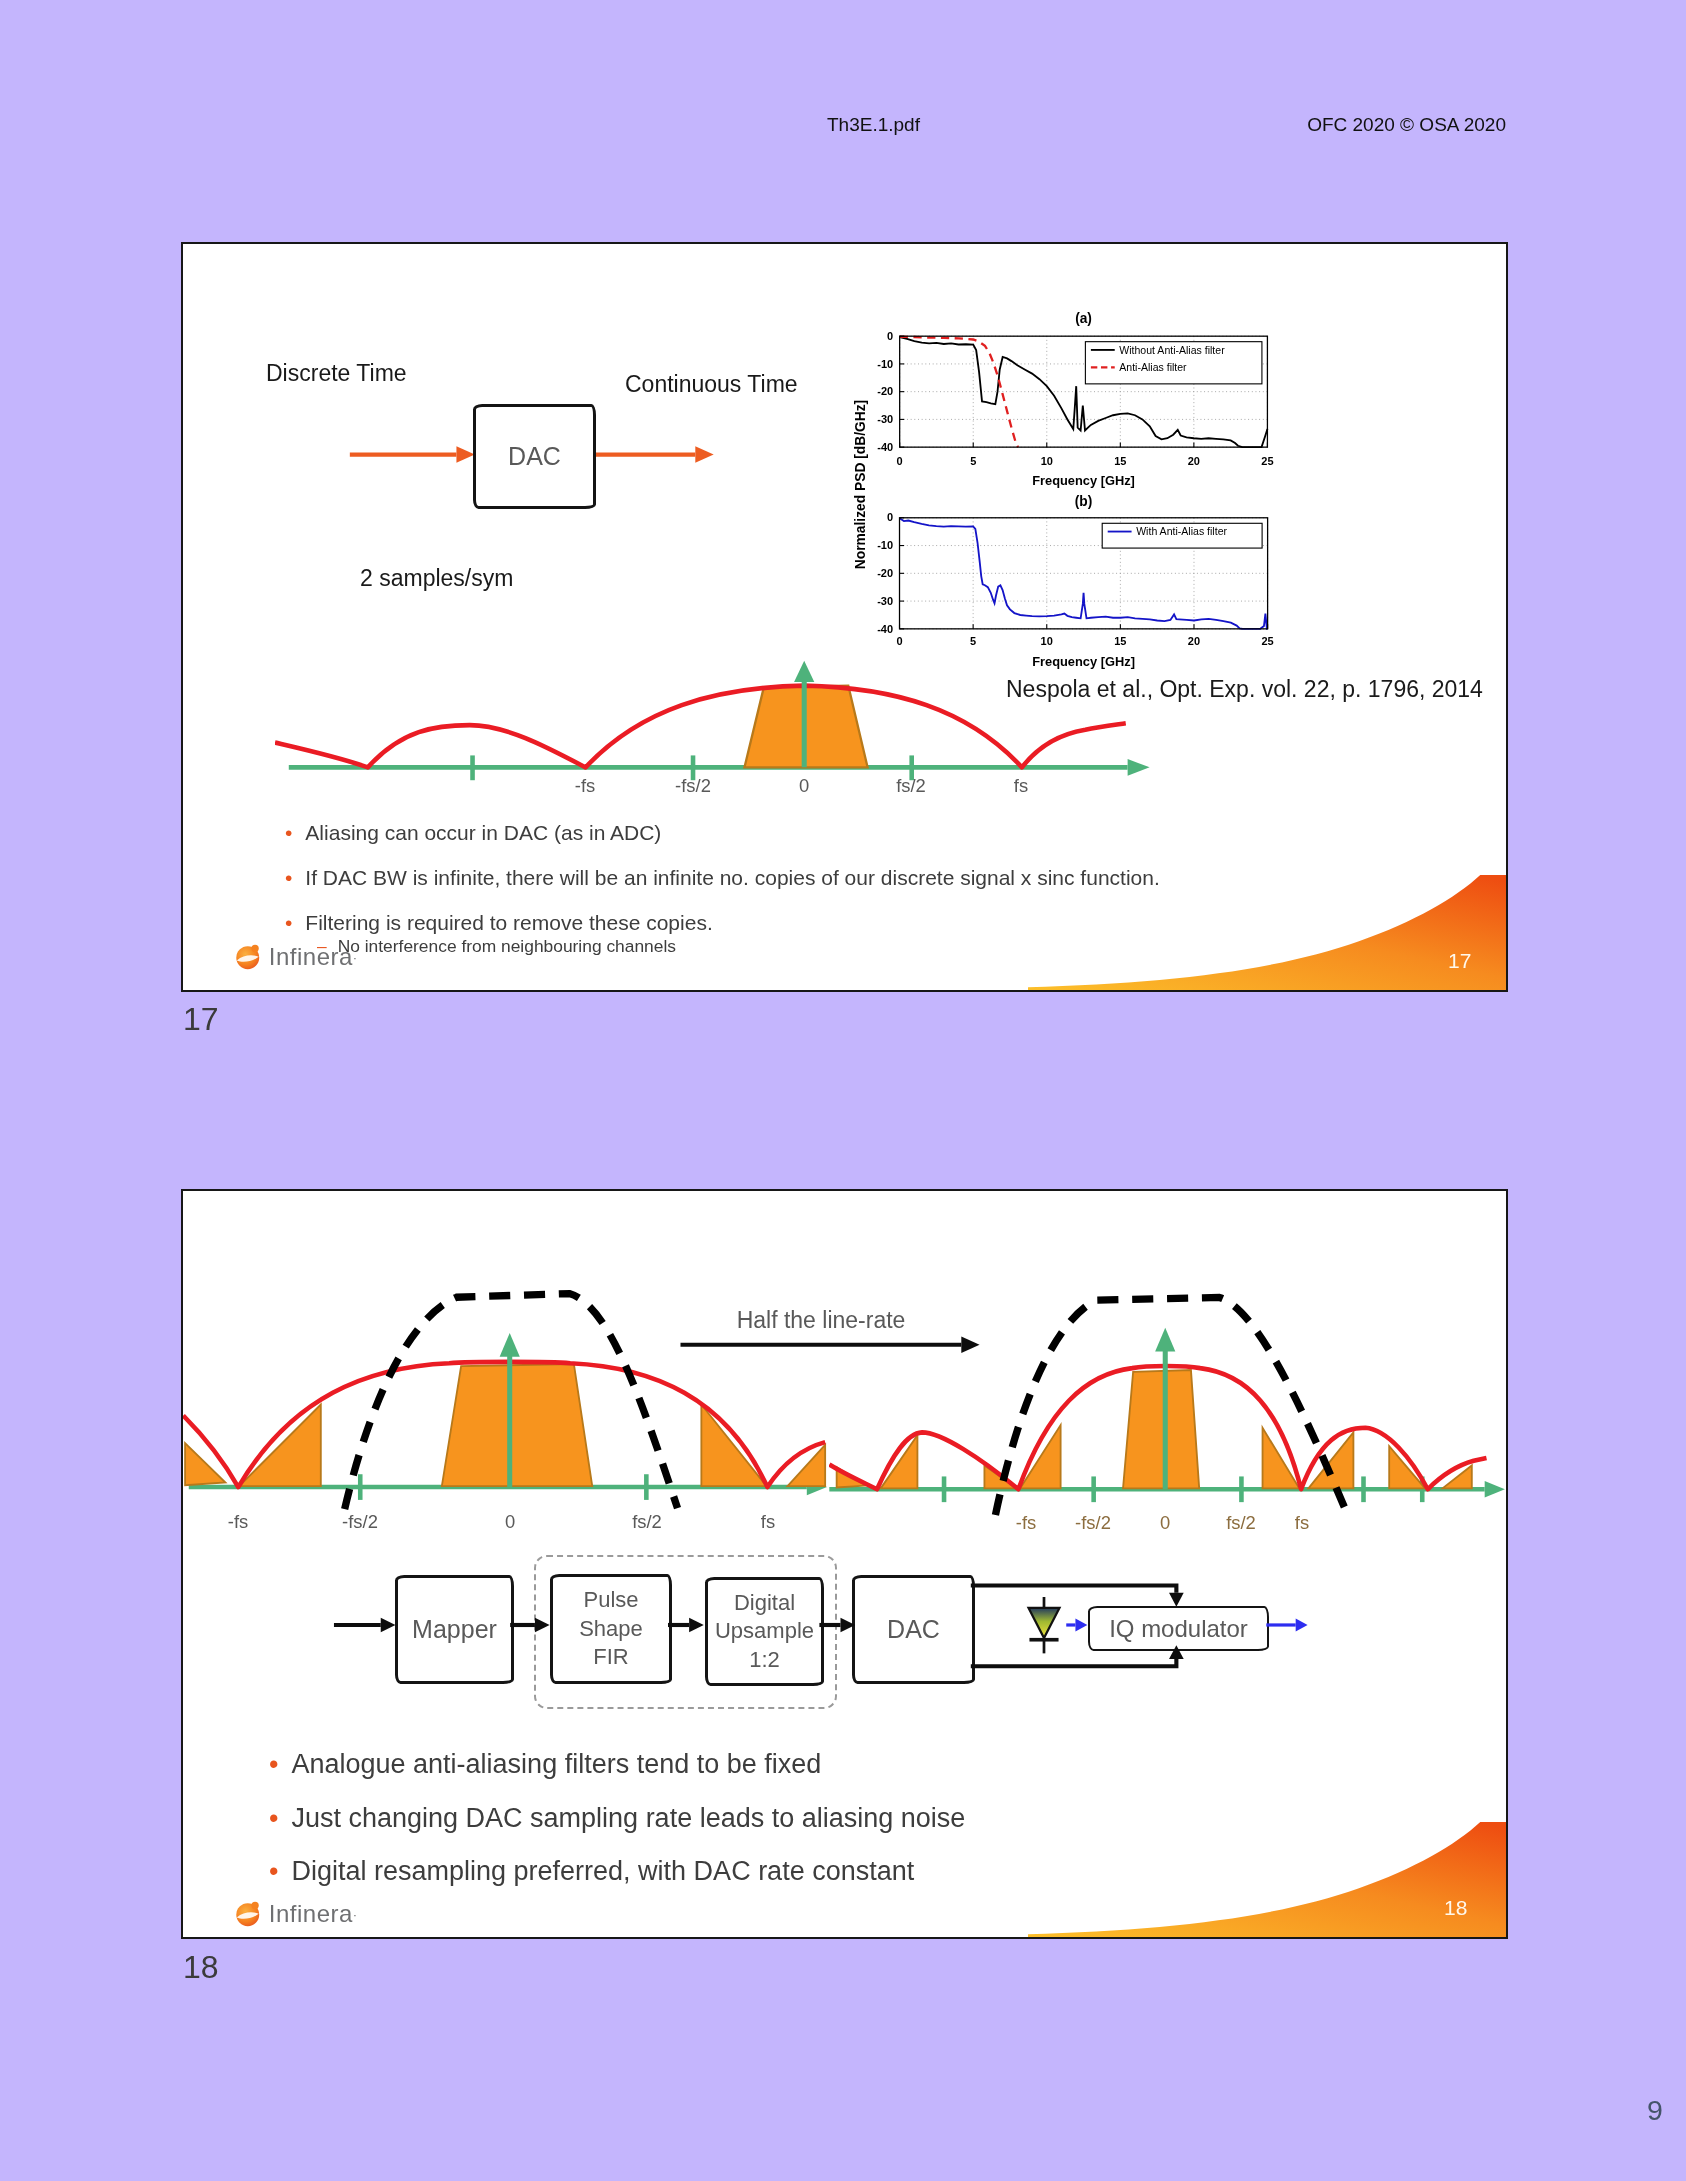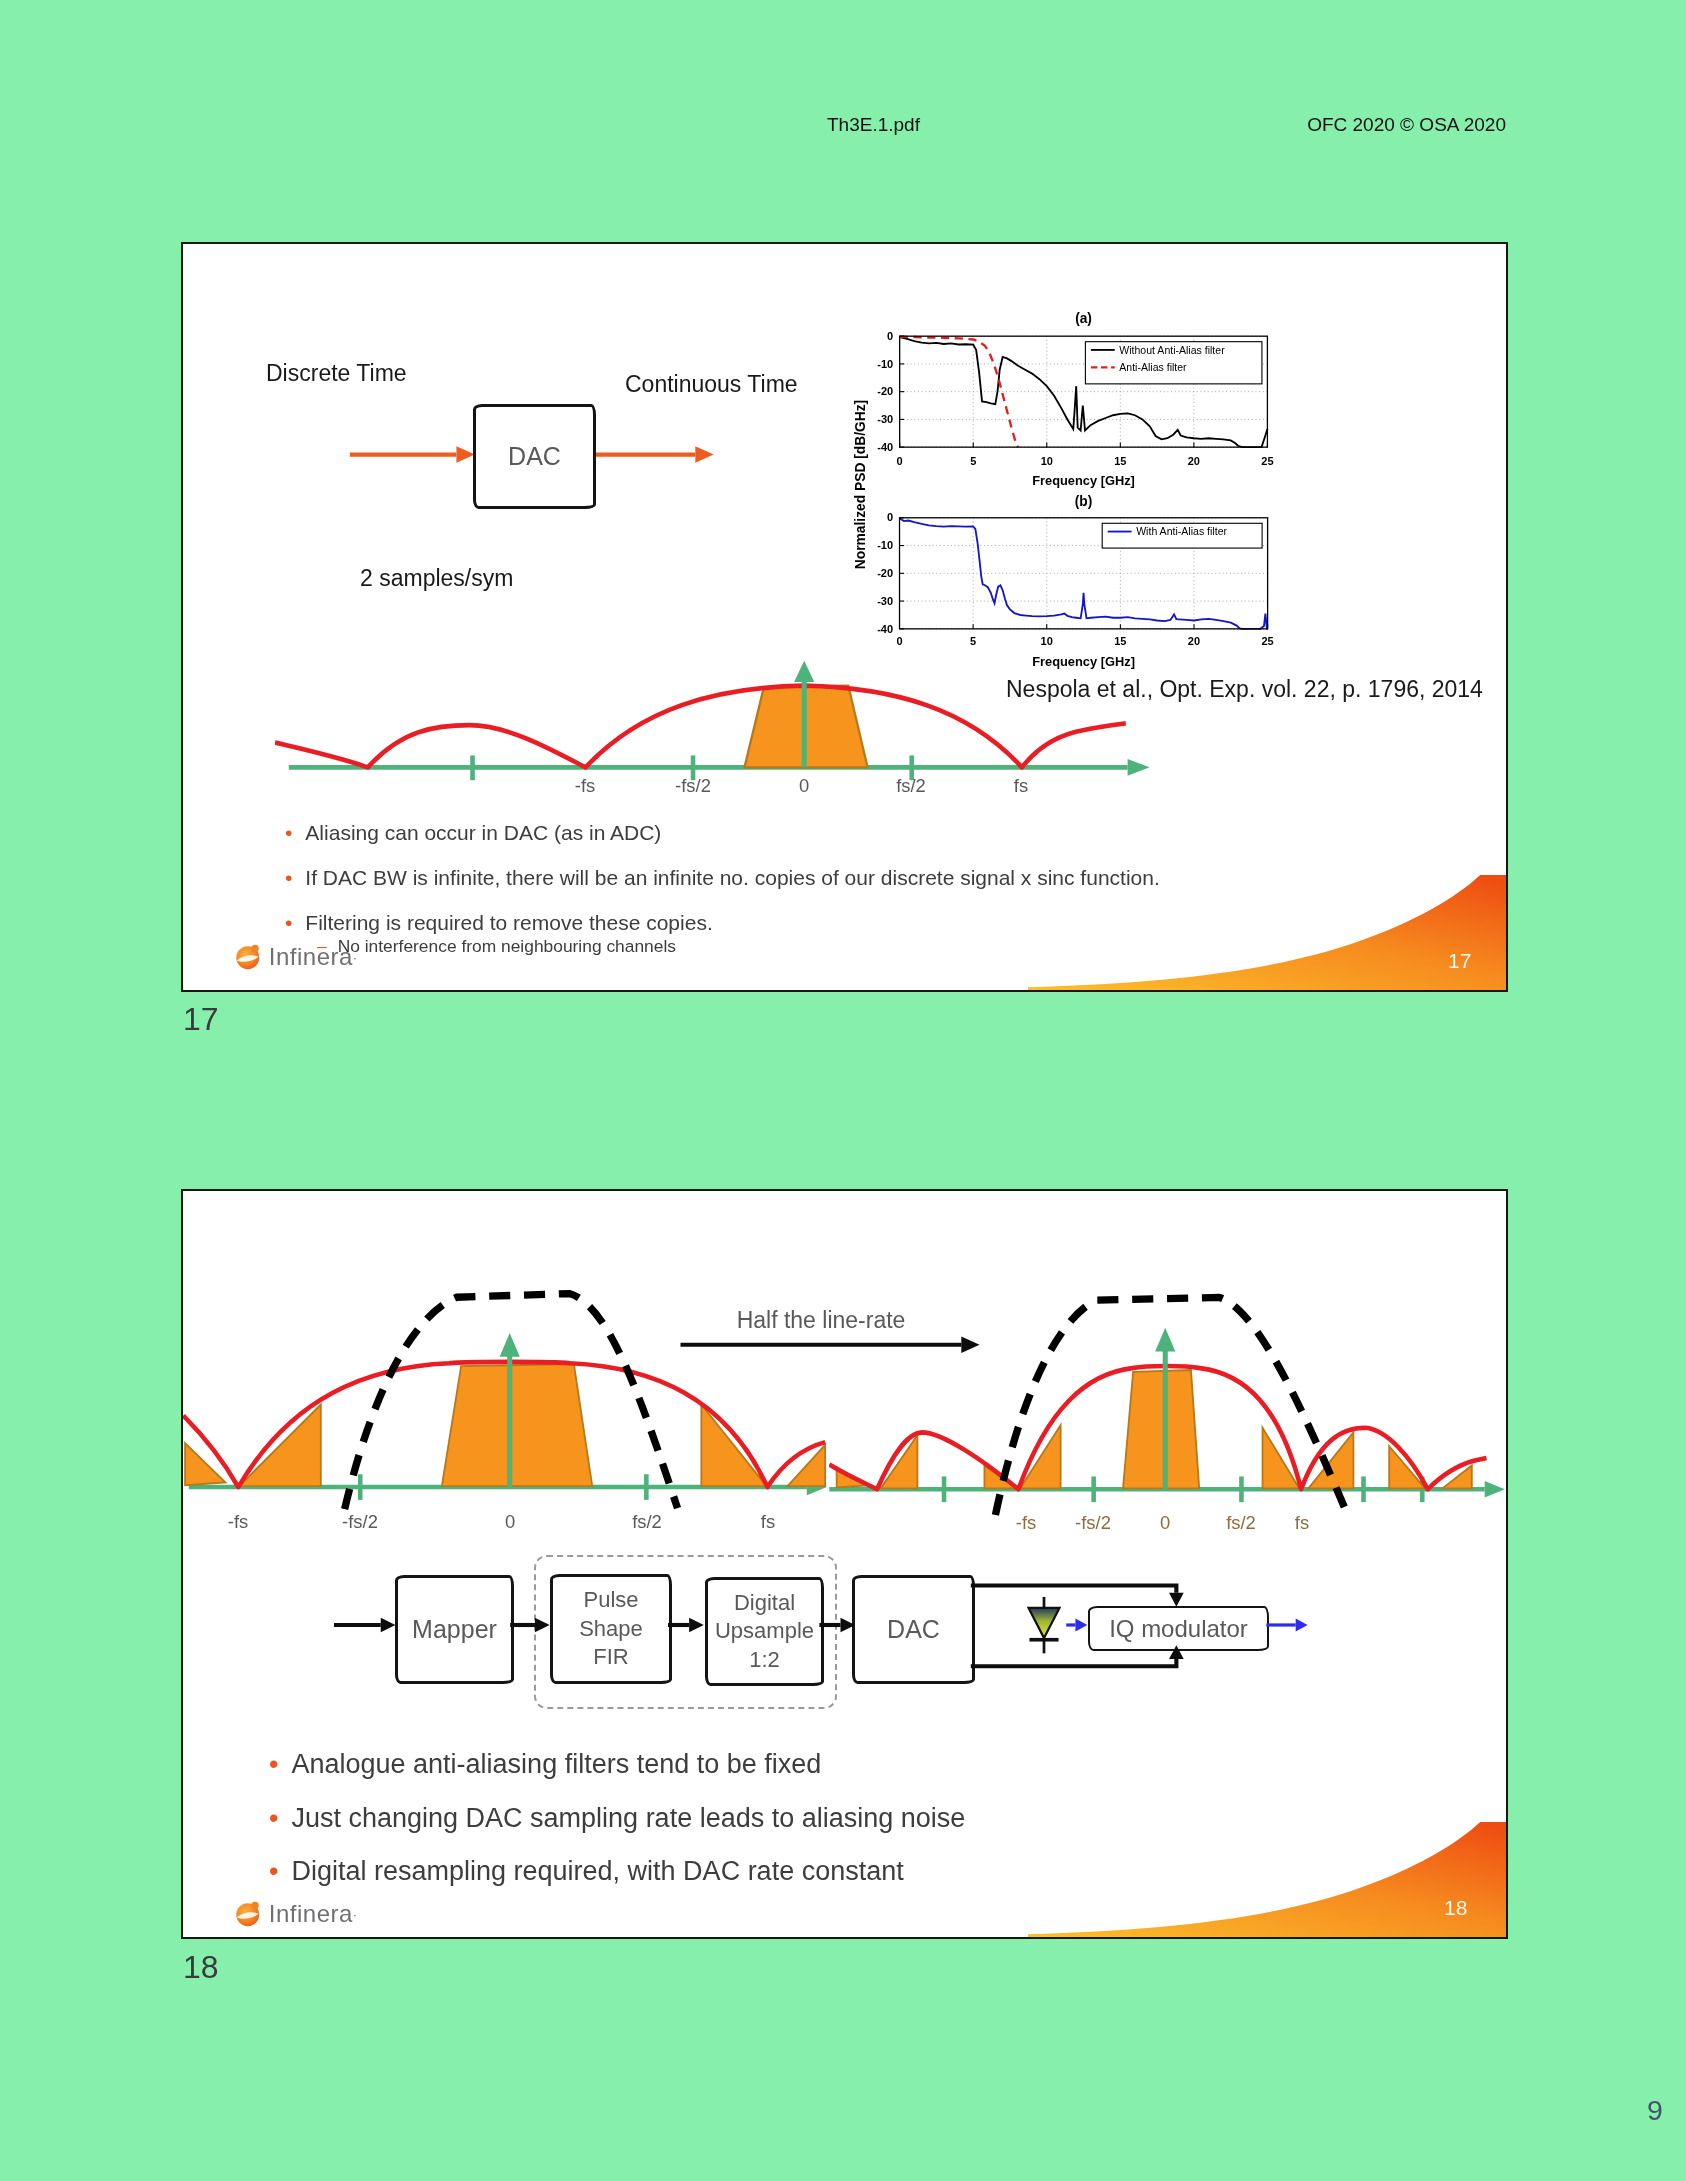--- a/index.html
+++ b/index.html
@@ -1,16 +1,16 @@
 <!DOCTYPE html>
 <html style="font-size:14.7px"><head>
 <meta charset="utf-8">
 <style>
   html,body{margin:0;padding:0;background:#ffffff;}
-  .page{position:relative;width:1686px;height:2182px;background:#86efac;
+  .page{position:relative;width:1686px;height:2182px;background:#c4b5fd;
         font-family:"Liberation Sans", sans-serif;overflow:hidden;}
   .abs{position:absolute;}
   .hdr{font-size:19px;color:#111;}
   .slide{position:absolute;left:181px;width:1323px;height:746px;border:2.8px solid #171717;background:#fff;overflow:hidden;}
   .stitle{font-size:42px;color:#595959;letter-spacing:-0.5px;white-space:nowrap;}
   .lbl{font-size:23px;color:#1a1a1a;white-space:nowrap;}
   .handbox{border:3.2px solid #141414;background:#fff;display:flex;align-items:center;justify-content:center;
            border-radius:9.2px 4.6px 11px 5.5px / 5.5px 11px 4.6px 9.2px;color:#595959;text-align:center;}
   .citation{font-size:23px;color:#1a1a1a;white-space:nowrap;}
   .sptick{font-size:18.4px;color:#595959;transform:translateX(-50%);white-space:nowrap;}
@@ -339,21 +339,21 @@
     <div class="abs brow" style="left:86px;top:558px;font-size:27px;">
       <span class="bdot">•</span>
       <span class="btxt">Analogue anti-aliasing filters tend to be fixed</span>
     </div>
     <div class="abs brow" style="left:86px;top:612px;font-size:27px;">
       <span class="bdot">•</span>
       <span class="btxt">Just changing DAC sampling rate leads to aliasing noise</span>
     </div>
     <div class="abs brow" style="left:86px;top:665px;font-size:27px;">
       <span class="bdot">•</span>
-      <span class="btxt">Digital resampling required, with DAC rate constant</span>
+      <span class="btxt">Digital resampling preferred, with DAC rate constant</span>
     </div>
 
     <div class="abs" style="left:51px;top:709px;display:flex;align-items:center;">
       <svg width="27.5" height="27.5" viewBox="0 0 30 30">
         <defs>
           <radialGradient id="ig2" cx="40%" cy="35%" r="75%">
             <stop offset="0%" stop-color="#fbb040"></stop>
               <stop offset="60%" stop-color="#f58220"></stop>
               <stop offset="100%" stop-color="#e8501e"></stop>
           </radialGradient>

